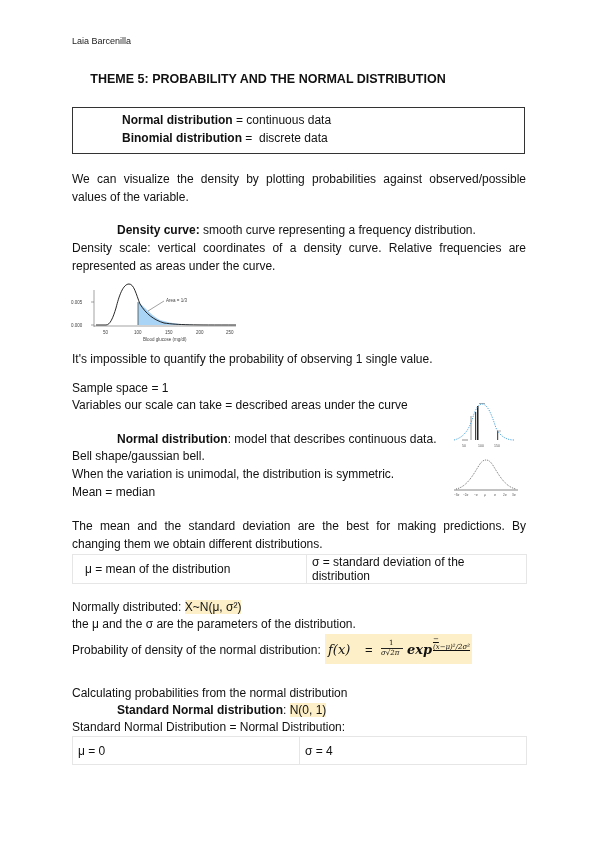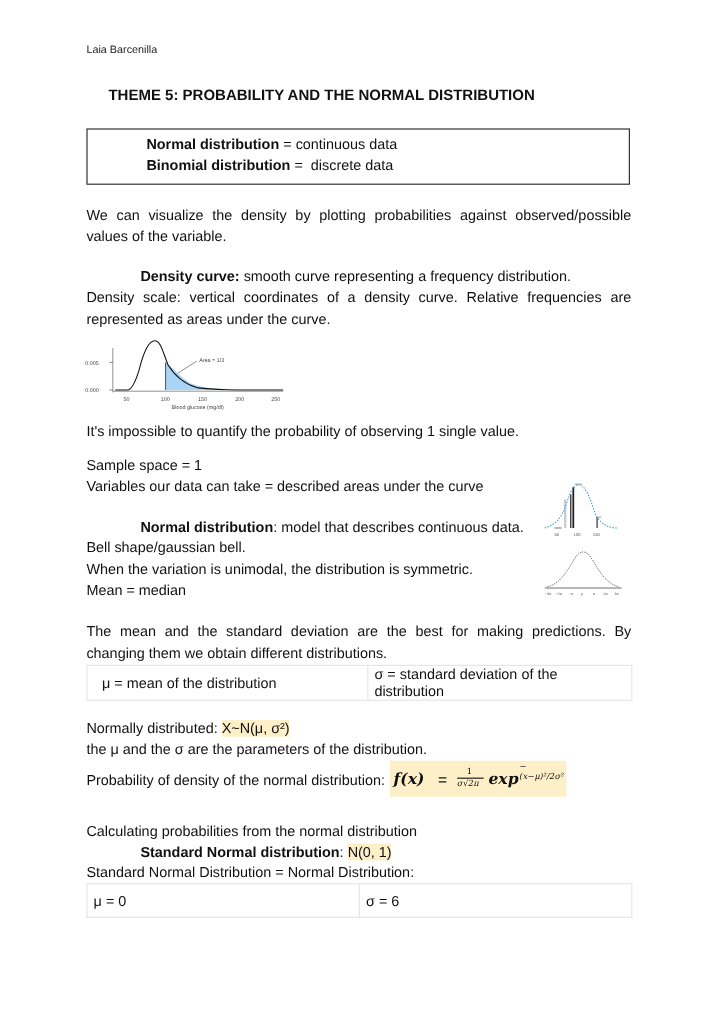--- a/index.html
+++ b/index.html
@@ -51,21 +51,21 @@
   <text x="97" y="56" font-size="4.5" fill="#444">150</text>
   <text x="128" y="56" font-size="4.5" fill="#444">200</text>
   <text x="158" y="56" font-size="4.5" fill="#444">250</text>
   <text x="75" y="63" font-size="4.5" fill="#444">Blood glucose (mg/dl)</text>
   <line x1="80" y1="33" x2="96" y2="23" stroke="#444" stroke-width="0.5"></line>
   <text x="98" y="24" font-size="4.5" fill="#444">Area = 1/3</text>
 </svg>
 
 <div class="abs txt" style="left:72px; top:351px;">It's impossible to quantify the probability of observing 1 single value.</div>
 <div class="abs txt" style="left:72px; top:380px;">Sample space = 1</div>
-<div class="abs txt" style="left:72px; top:397px;">Variables our data can take = described areas under the curve</div>
+<div class="abs txt" style="left:72px; top:397px;">Variables our scale can take = described areas under the curve</div>
 
 <svg class="abs" style="left:450px; top:398px;" width="75" height="50">
   <rect x="20" y="18" width="2" height="24" fill="#ccc"></rect>
   <rect x="25" y="14" width="1.2" height="28" fill="#444"></rect>
   <rect x="27" y="8" width="1.5" height="34" fill="#222"></rect>
   <rect x="29" y="5" width="6" height="1" fill="#aaa"></rect>
   <rect x="47" y="33" width="1.2" height="9" fill="#555"></rect>
   <line x1="47" y1="33" x2="51" y2="33" stroke="#777" stroke-width="0.6"></line>
   <line x1="12" y1="42" x2="18" y2="42" stroke="#444" stroke-width="0.6"></line>
   <path d="M4,42 C12,40 18,34 22,22 C25,12 28,6 32,6 C38,6 42,18 46,30 C50,38 56,42 64,42" fill="none" stroke="#3a9ad9" stroke-width="0.9" stroke-dasharray="1.2,1.2"></path>
@@ -100,33 +100,33 @@
     <td>σ = standard deviation of the distribution</td>
   </tr>
 </tbody>
   </table>
 
 <div class="abs txt" style="left:72px; top:599px;"><span>Normally distributed: </span><span class="hl">X~N(μ, σ²)</span></div>
 <div class="abs txt" style="left:72px; top:616px;">the μ and the σ are the parameters of the distribution.</div>
 
 <div class="abs txt" style="left:72px; top:642px;">Probability of density of the normal distribution: </div>
 <div class="abs hl" style="left:325px; top:634px; width:147px; height:30px;">
-  <span class="abs formula" style="left:3px; top:8px; font-size:13px; font-weight:bold;">f(x)</span>
+  <span class="abs formula" style="left:3px; top:8px; font-size:13px; font-weight:normal;">f(x)</span>
   <span class="abs" style="left:40px; top:8px; font-size:13px;">=</span>
   <span class="abs formula" style="left:64px; top:5px; font-size:7px; font-style:normal;">1</span>
   <span class="abs" style="left:56px; top:14px; width:22px; border-top:0.8px solid #222;"></span>
   <span class="abs formula" style="left:56px; top:15px; font-size:7px;">σ√2π</span>
   <span class="abs formula" style="left:82px; top:8px; font-size:13px; font-weight:bold;">exp</span>
-  <span class="abs formula" style="left:108px; top:1px; font-size:7px;">−(x−μ)²/2σ²</span>
+  <span class="abs formula" style="left:108px; top:1px; font-size:7px;text-decoration:underline;">−(x−μ)²/2σ²</span>
 </div>
 
 <div class="abs txt" style="left:72px; top:685px; font-weight:normal;">Calculating probabilities from the normal distribution</div>
 <div class="abs txt" style="left:72px; top:702px;"><b>Standard Normal distribution</b><span style="white-space:pre">: </span><span class="hl">N(0, 1)</span></div>
 <div class="abs txt" style="left:72px; top:719px;">Standard Normal Distribution = Normal Distribution:</div>
 
 <table class="t" style="left:72px; top:736px; width:455px;">
   <tbody>
       <tr>
     <td style="width:216px;">μ = 0</td>
-    <td>σ = 6</td>
+    <td>σ = 4</td>
   </tr>
 </tbody>
   </table>
 
 </body></html>

